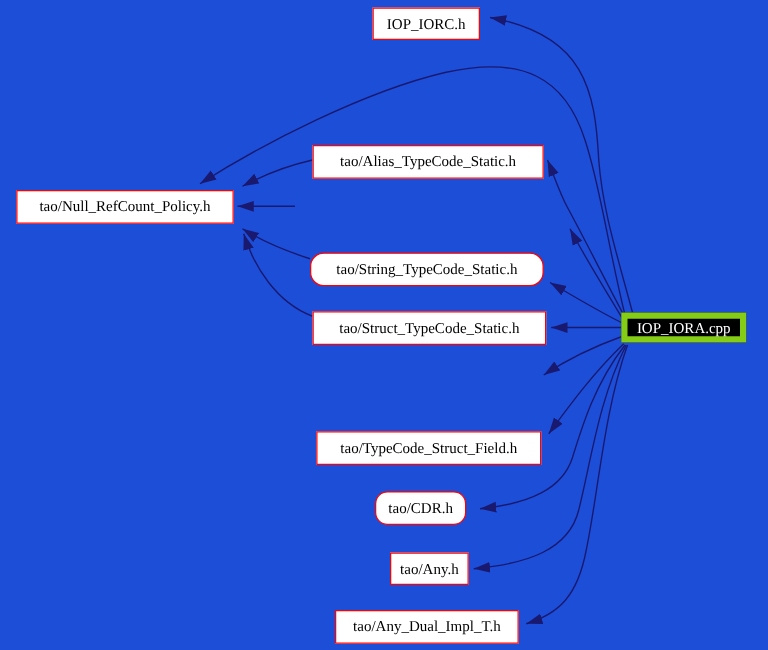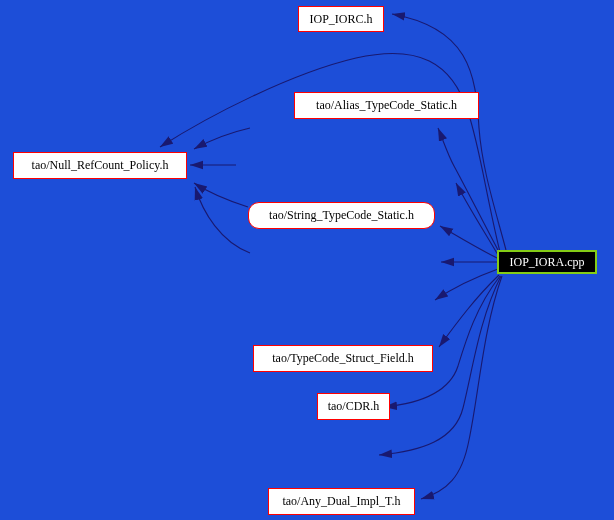--- a/index.html
+++ b/index.html
@@ -24,21 +24,21 @@
     justify-content: center;
     border: 1px solid #ff0000;
     background: #ffffff;
     color: #000000;
     font-size: 12px;
     white-space: nowrap;
     cursor: pointer;
     z-index: 2;
   }
   .node.focus {
-    border: 2px solid #84cc16;
+    border: 5px solid #84cc16;
     background: #000000;
     color: #ffffff;
     cursor: default;
   }
   path.edge {
     fill: none;
     stroke: #191970;
     stroke-width: 1.1px;
   }
 </style>
@@ -65,31 +65,33 @@
     <path class="edge" d="M 501 276 C 479 320 473 368 463 408 C 455 440 422 451 379 455" marker-end="url(#arrow)"></path>
     <path class="edge" d="M 502 276 C 483 330 479 392 469 440 C 462 477 447 491 421 499" marker-end="url(#arrow)"></path>
     <path class="edge" d="M 250 128 C 228 133 209 141 194 149" marker-end="url(#arrow)"></path>
     <path class="edge" d="M 236 165 L 190 165" marker-end="url(#arrow)"></path>
     <path class="edge" d="M 248 207 C 226 200 208 192 194 183" marker-end="url(#arrow)"></path>
     <path class="edge" d="M 250 253 C 221 242 203 213 195 187" marker-end="url(#arrow)"></path>
   </svg>
 
   <div class="node" style="left:298px; top:6px;  width:86px;  height:26px;">IOP_IORC.h</div>
 
-  <div class="node" style="left:250px; top:92px; width:185px; height:27px;margin-left:44px;">tao/Alias_TypeCode_Static.h</div>
+  <div class="node" style="left:250px; top:116px; width:185px; height:27px;">tao/Alias_TypeCode_Static.h</div>
 
   <div class="node" style="left:13px;  top:152px; width:174px; height:27px;">tao/Null_RefCount_Policy.h</div>
 
 
   <div class="node" style="left:248px; top:202px; width:187px; height:27px;border-radius:11px;">tao/String_TypeCode_Static.h</div>
 
+  <div class="node" style="left:250px; top:249px; width:187px; height:27px;">tao/Struct_TypeCode_Static.h</div>
 
 
   <div class="node" style="left:253px; top:345px; width:180px; height:27px;">tao/TypeCode_Struct_Field.h</div>
 
-  <div class="node" style="left:317px; top:393px; width:73px;  height:27px;">tao/CDR.h</div>
+  <div class="node" style="left:300px; top:393px; width:73px;  height:27px;border-radius:10px;">tao/CDR.h</div>
 
+  <div class="node" style="left:312px; top:442px; width:63px;  height:26px;">tao/Any.h</div>
 
   <div class="node" style="left:268px; top:488px; width:147px; height:27px;text-align:center;">tao/Any_Dual_Impl_T.h</div>
 
   <div class="node focus" style="left:497px; top:250px; width:100px; height:24px;">IOP_IORA.cpp</div>
 
 </div>
 
 </body></html>

